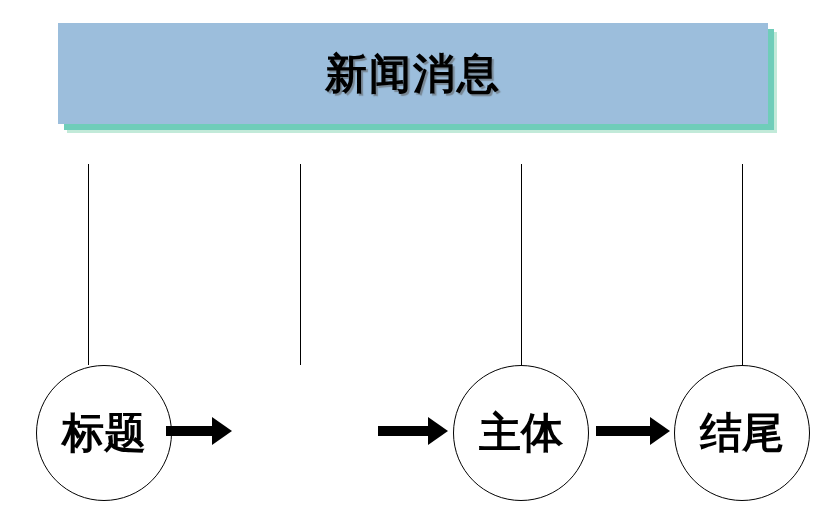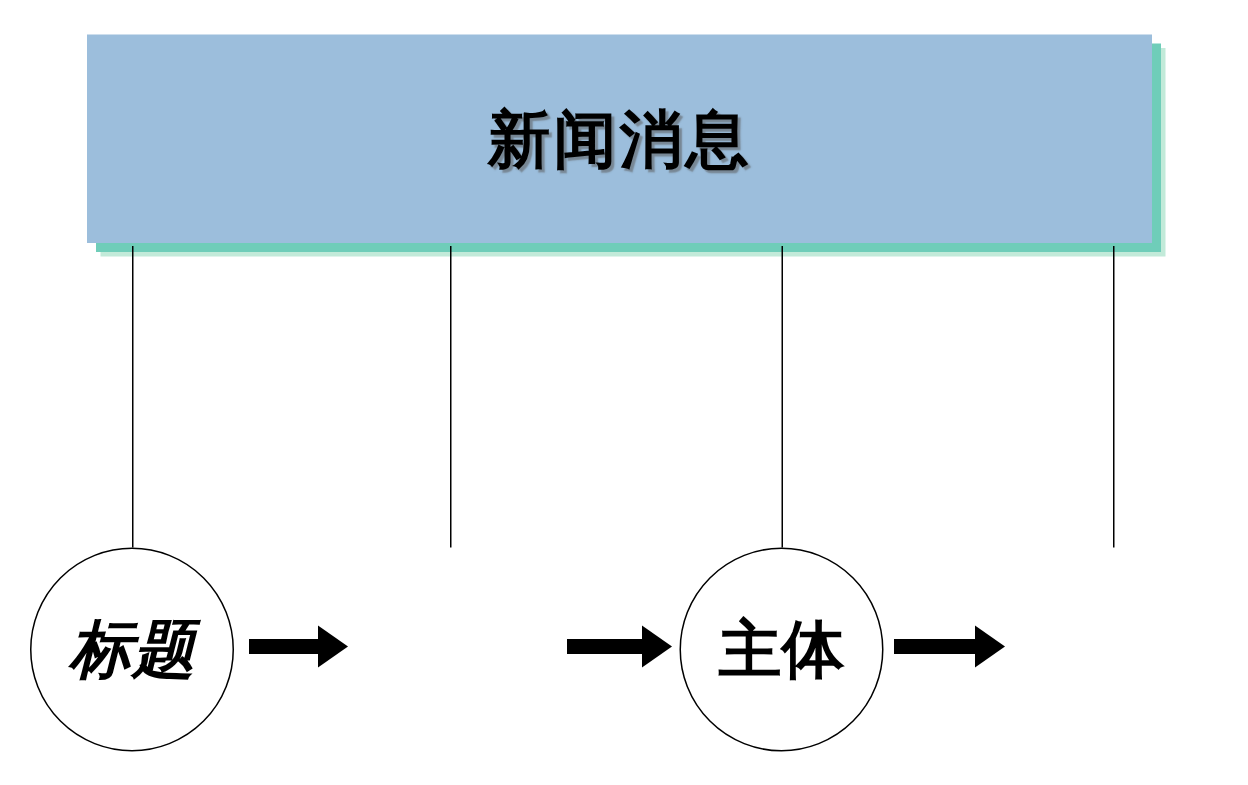--- a/index.html
+++ b/index.html
@@ -6,21 +6,21 @@
   body {
     width: 832px; height: 523px;
     background: #ffffff;
     font-family: "Liberation Sans", sans-serif;
     position: relative; overflow: hidden;
   }
   .stage { position: absolute; left: 0; top: 0; width: 832px; height: 523px; }
 
   .header-box {
     position: absolute; left: 58px; top: 23px;
-    width: 710px; height: 139px;
+    width: 710px; height: 101px;
     background: #9cbedc;
     box-shadow: 6px 6px 0 0 #6fcdb9, 9px 9px 0 0 #c2ead9;
     display: flex; align-items: center; justify-content: center;
   }
   .header-title {
     font-size: 42px; font-weight: bold; color: #000;
     letter-spacing: 2px;
     text-shadow: 2px 2px 1px rgba(90,90,90,0.55);
     white-space: nowrap;
   }
@@ -64,25 +64,28 @@
 
   <div class="header-box">
     <div class="header-title">新闻消息</div>
   </div>
 
   <div class="connector" style="left: 88px;"></div>
   <div class="connector" style="left: 300px;"></div>
   <div class="connector" style="left: 521px;"></div>
   <div class="connector" style="left: 742px;"></div>
 
-  <div class="circle" style="left: 20px; font-style: italic;">
+  <div class="circle" style="left: 36px;">
     <span class="circle-label">标题</span>
   </div>
   <div class="circle" style="left: 453px;">
     <span class="circle-label">主体</span>
+  </div>
+  <div class="circle" style="left: 674px;">
+    <span class="circle-label">结尾</span>
   </div>
 
   <div class="arrow" style="left: 166px; width: 66px;">
     <div class="shaft"></div>
     <div class="head"></div>
   </div>
   <div class="arrow" style="left: 378px; width: 70px;">
     <div class="shaft"></div>
     <div class="head"></div>
   </div>

